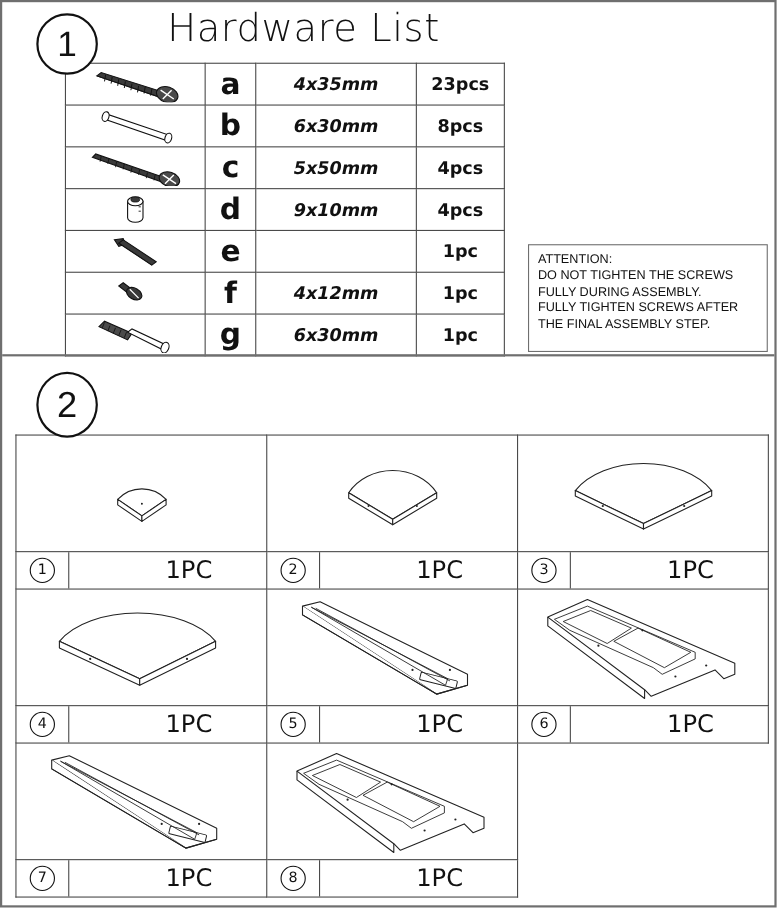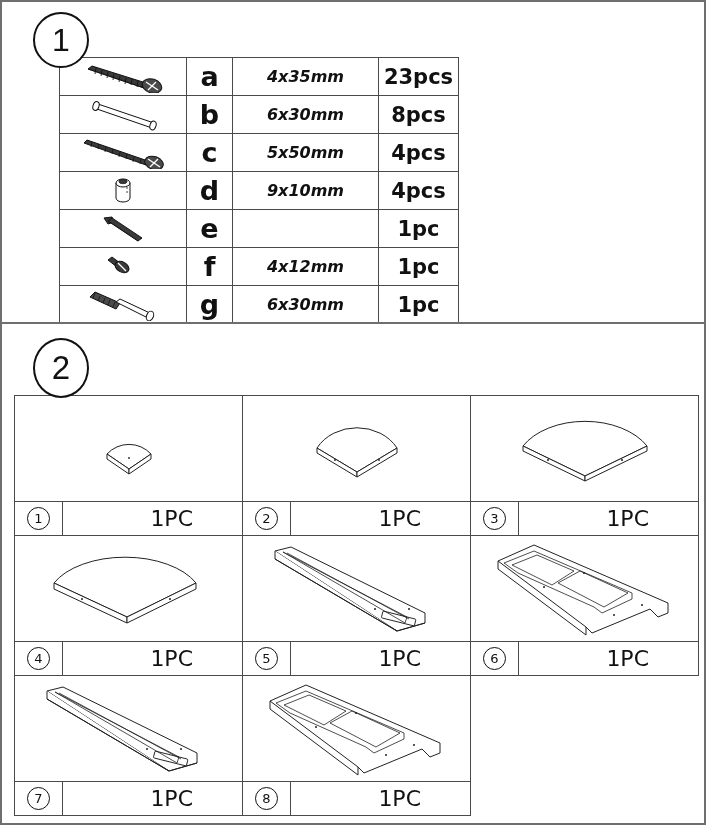--- a/index.html
+++ b/index.html
@@ -96,21 +96,21 @@
     font-family: "DejaVu Sans", sans-serif;
     line-height: 1;
   }
   .hw-size {
     font-size: 16px;
     font-weight: 700;
     font-family: "DejaVu Sans", sans-serif;
     font-style: italic;
   }
   .hw-qty {
-    font-size: 21px;
+    font-size: 16px;
     font-weight: 700;
     font-family: "DejaVu Sans", sans-serif;
   }
   .hw-icon-cell svg { display: block; margin: 0 auto; }
 
   
   #attention-box {
     position: absolute;
     left: 478px;
     top: 220px;
@@ -196,20 +196,21 @@
 </style>
 </head>
 <body>
 
 <div id="page">
 
   <div class="step-badge" id="step1-badge">
     <span>1</span>
   </div>
 
+  <div id="hardware-title">Hardware List</div>
 
   <table id="hardware-table">
     <colgroup>
       <col class="col-icon">
         <col class="col-key">
         <col class="col-size">
         <col class="col-qty">
     </colgroup>
     <tbody>
 
@@ -342,20 +343,27 @@
             </g>
           </svg>
         </td>
         <td class="hw-key">g</td>
         <td class="hw-size">6x30mm</td>
         <td class="hw-qty">1pc</td>
       </tr>
     </tbody>
   </table>
 
+  <div id="attention-box">
+    <div class="att-line">ATTENTION:</div>
+    <div class="att-line">DO NOT TIGHTEN THE SCREWS</div>
+    <div class="att-line">FULLY DURING ASSEMBLY.</div>
+    <div class="att-line">FULLY TIGHTEN SCREWS AFTER</div>
+    <div class="att-line">THE FINAL ASSEMBLY STEP.</div>
+  </div>
 
   <div class="section-divider" style="top:320px"></div>
 
   <div class="step-badge" id="step2-badge">
     <span>2</span>
   </div>
 
   <table id="parts-grid">
     <tbody>
 

